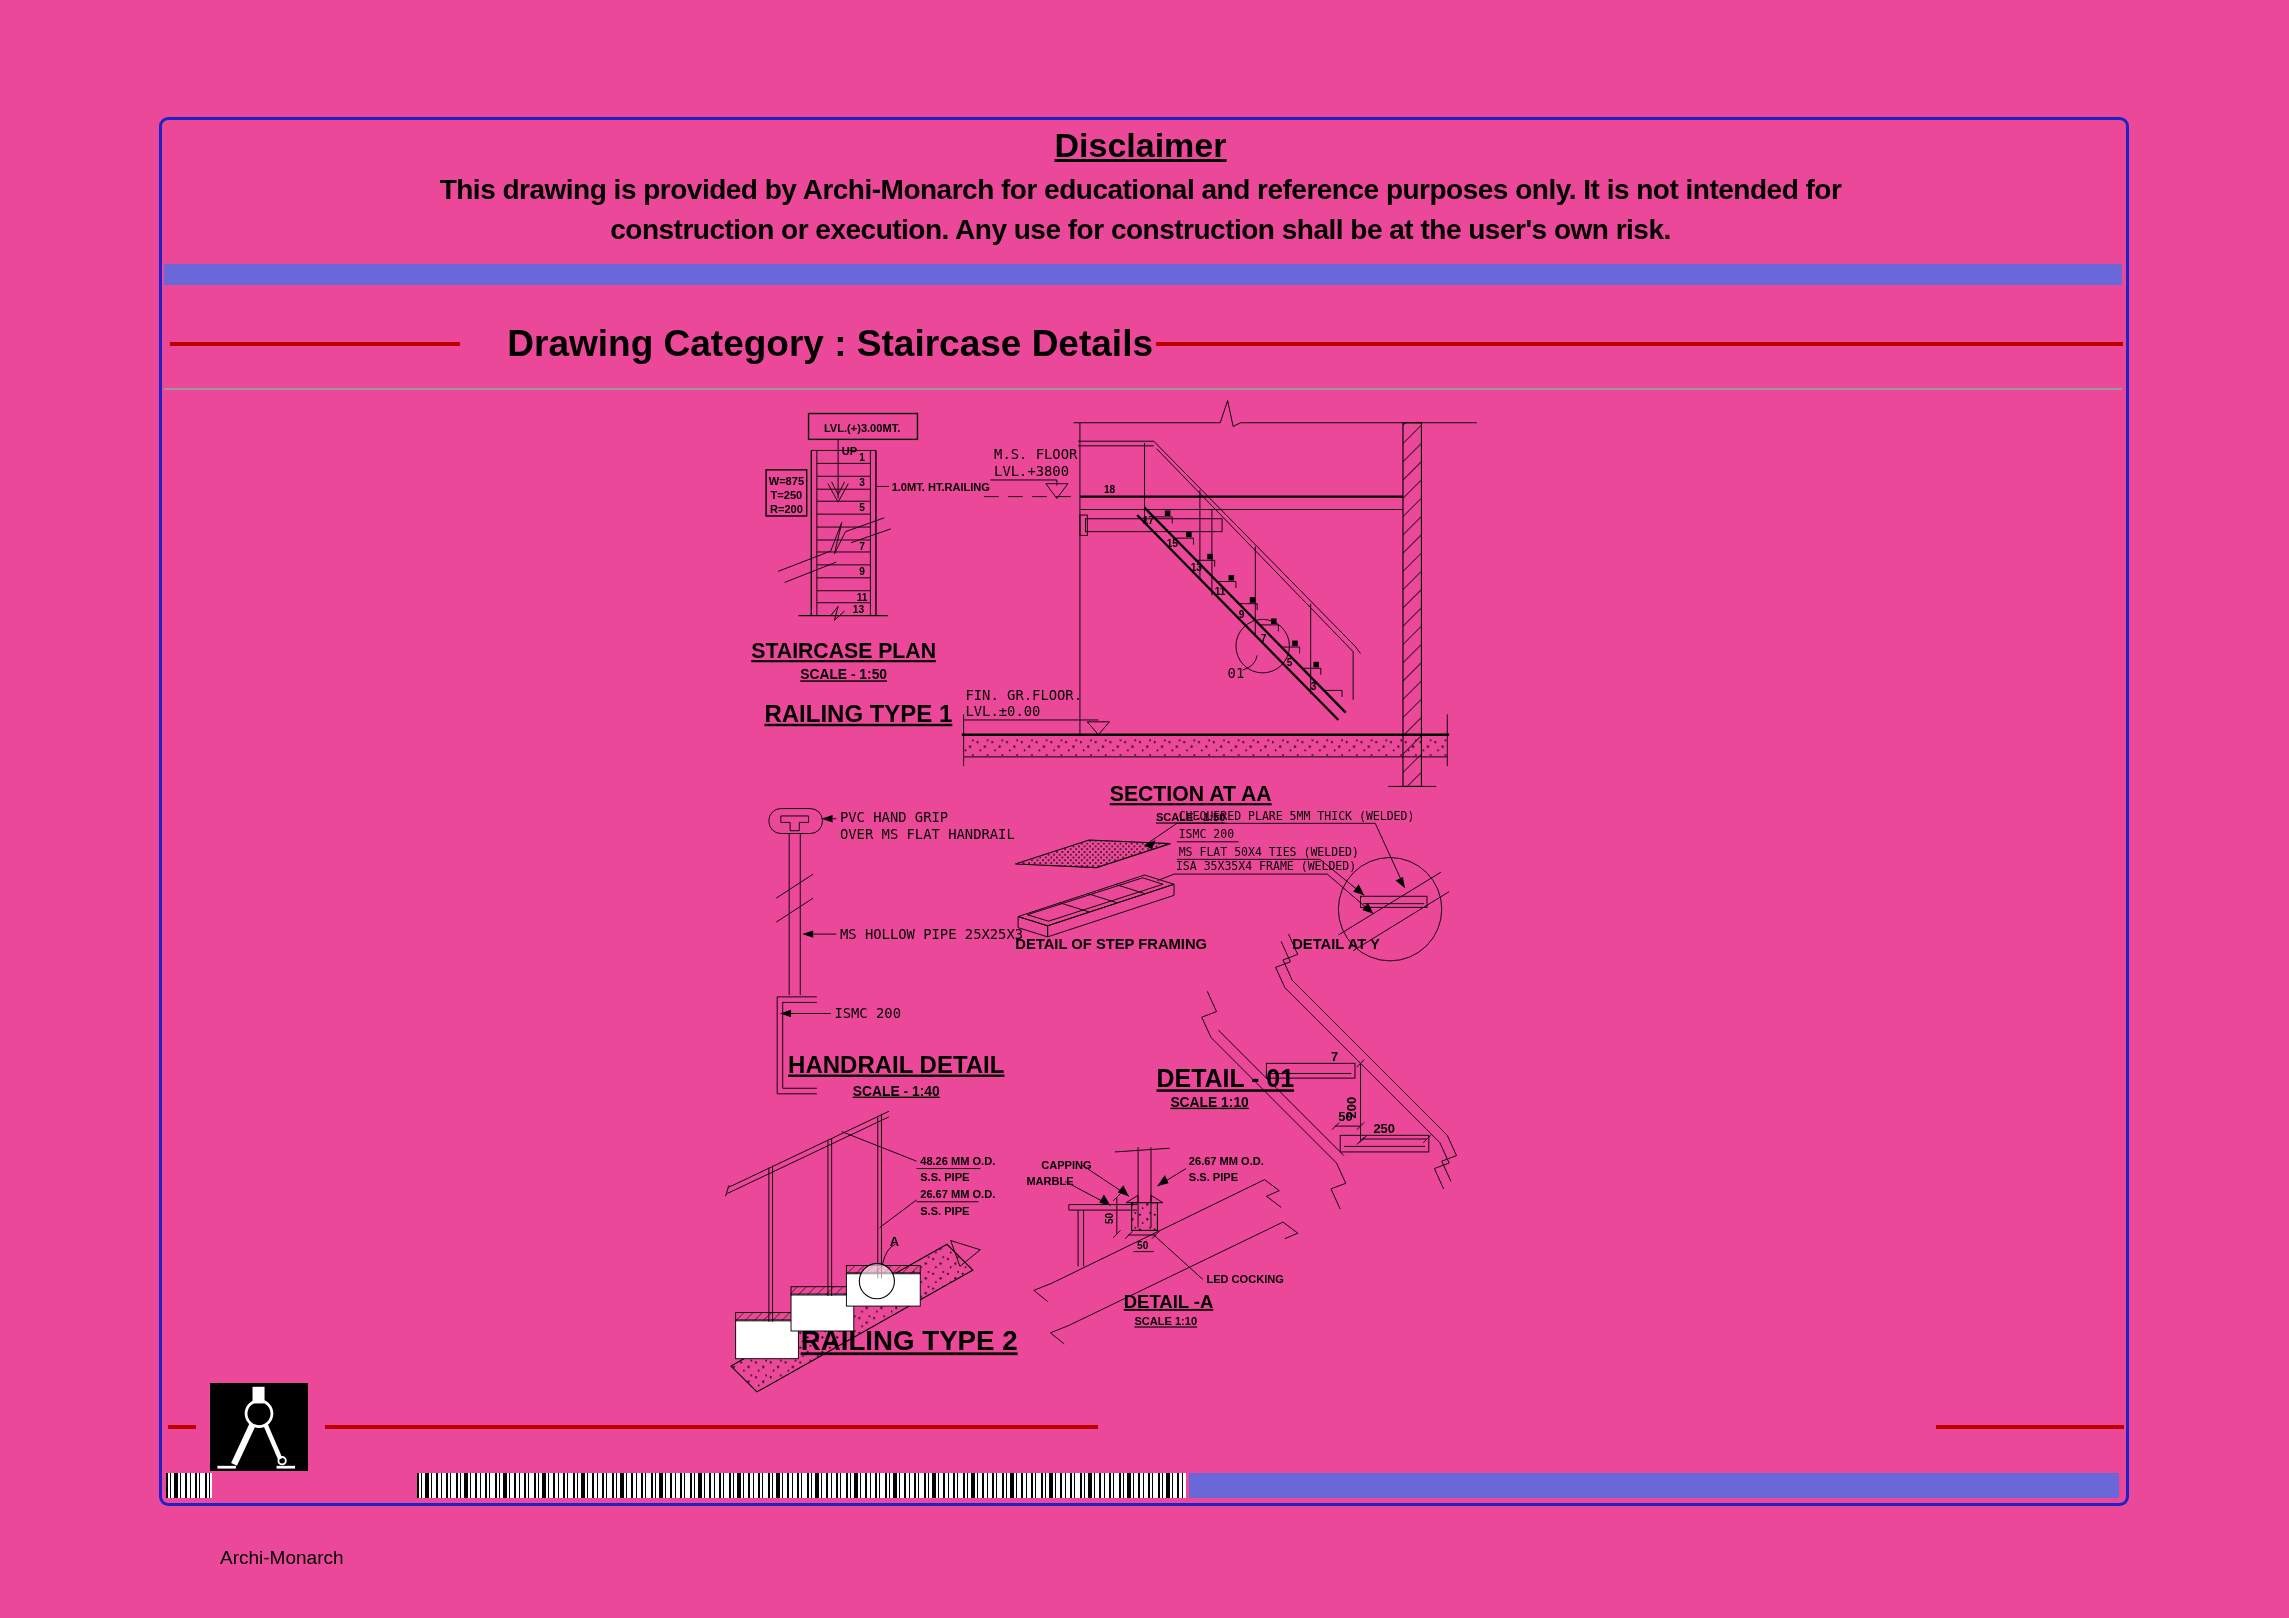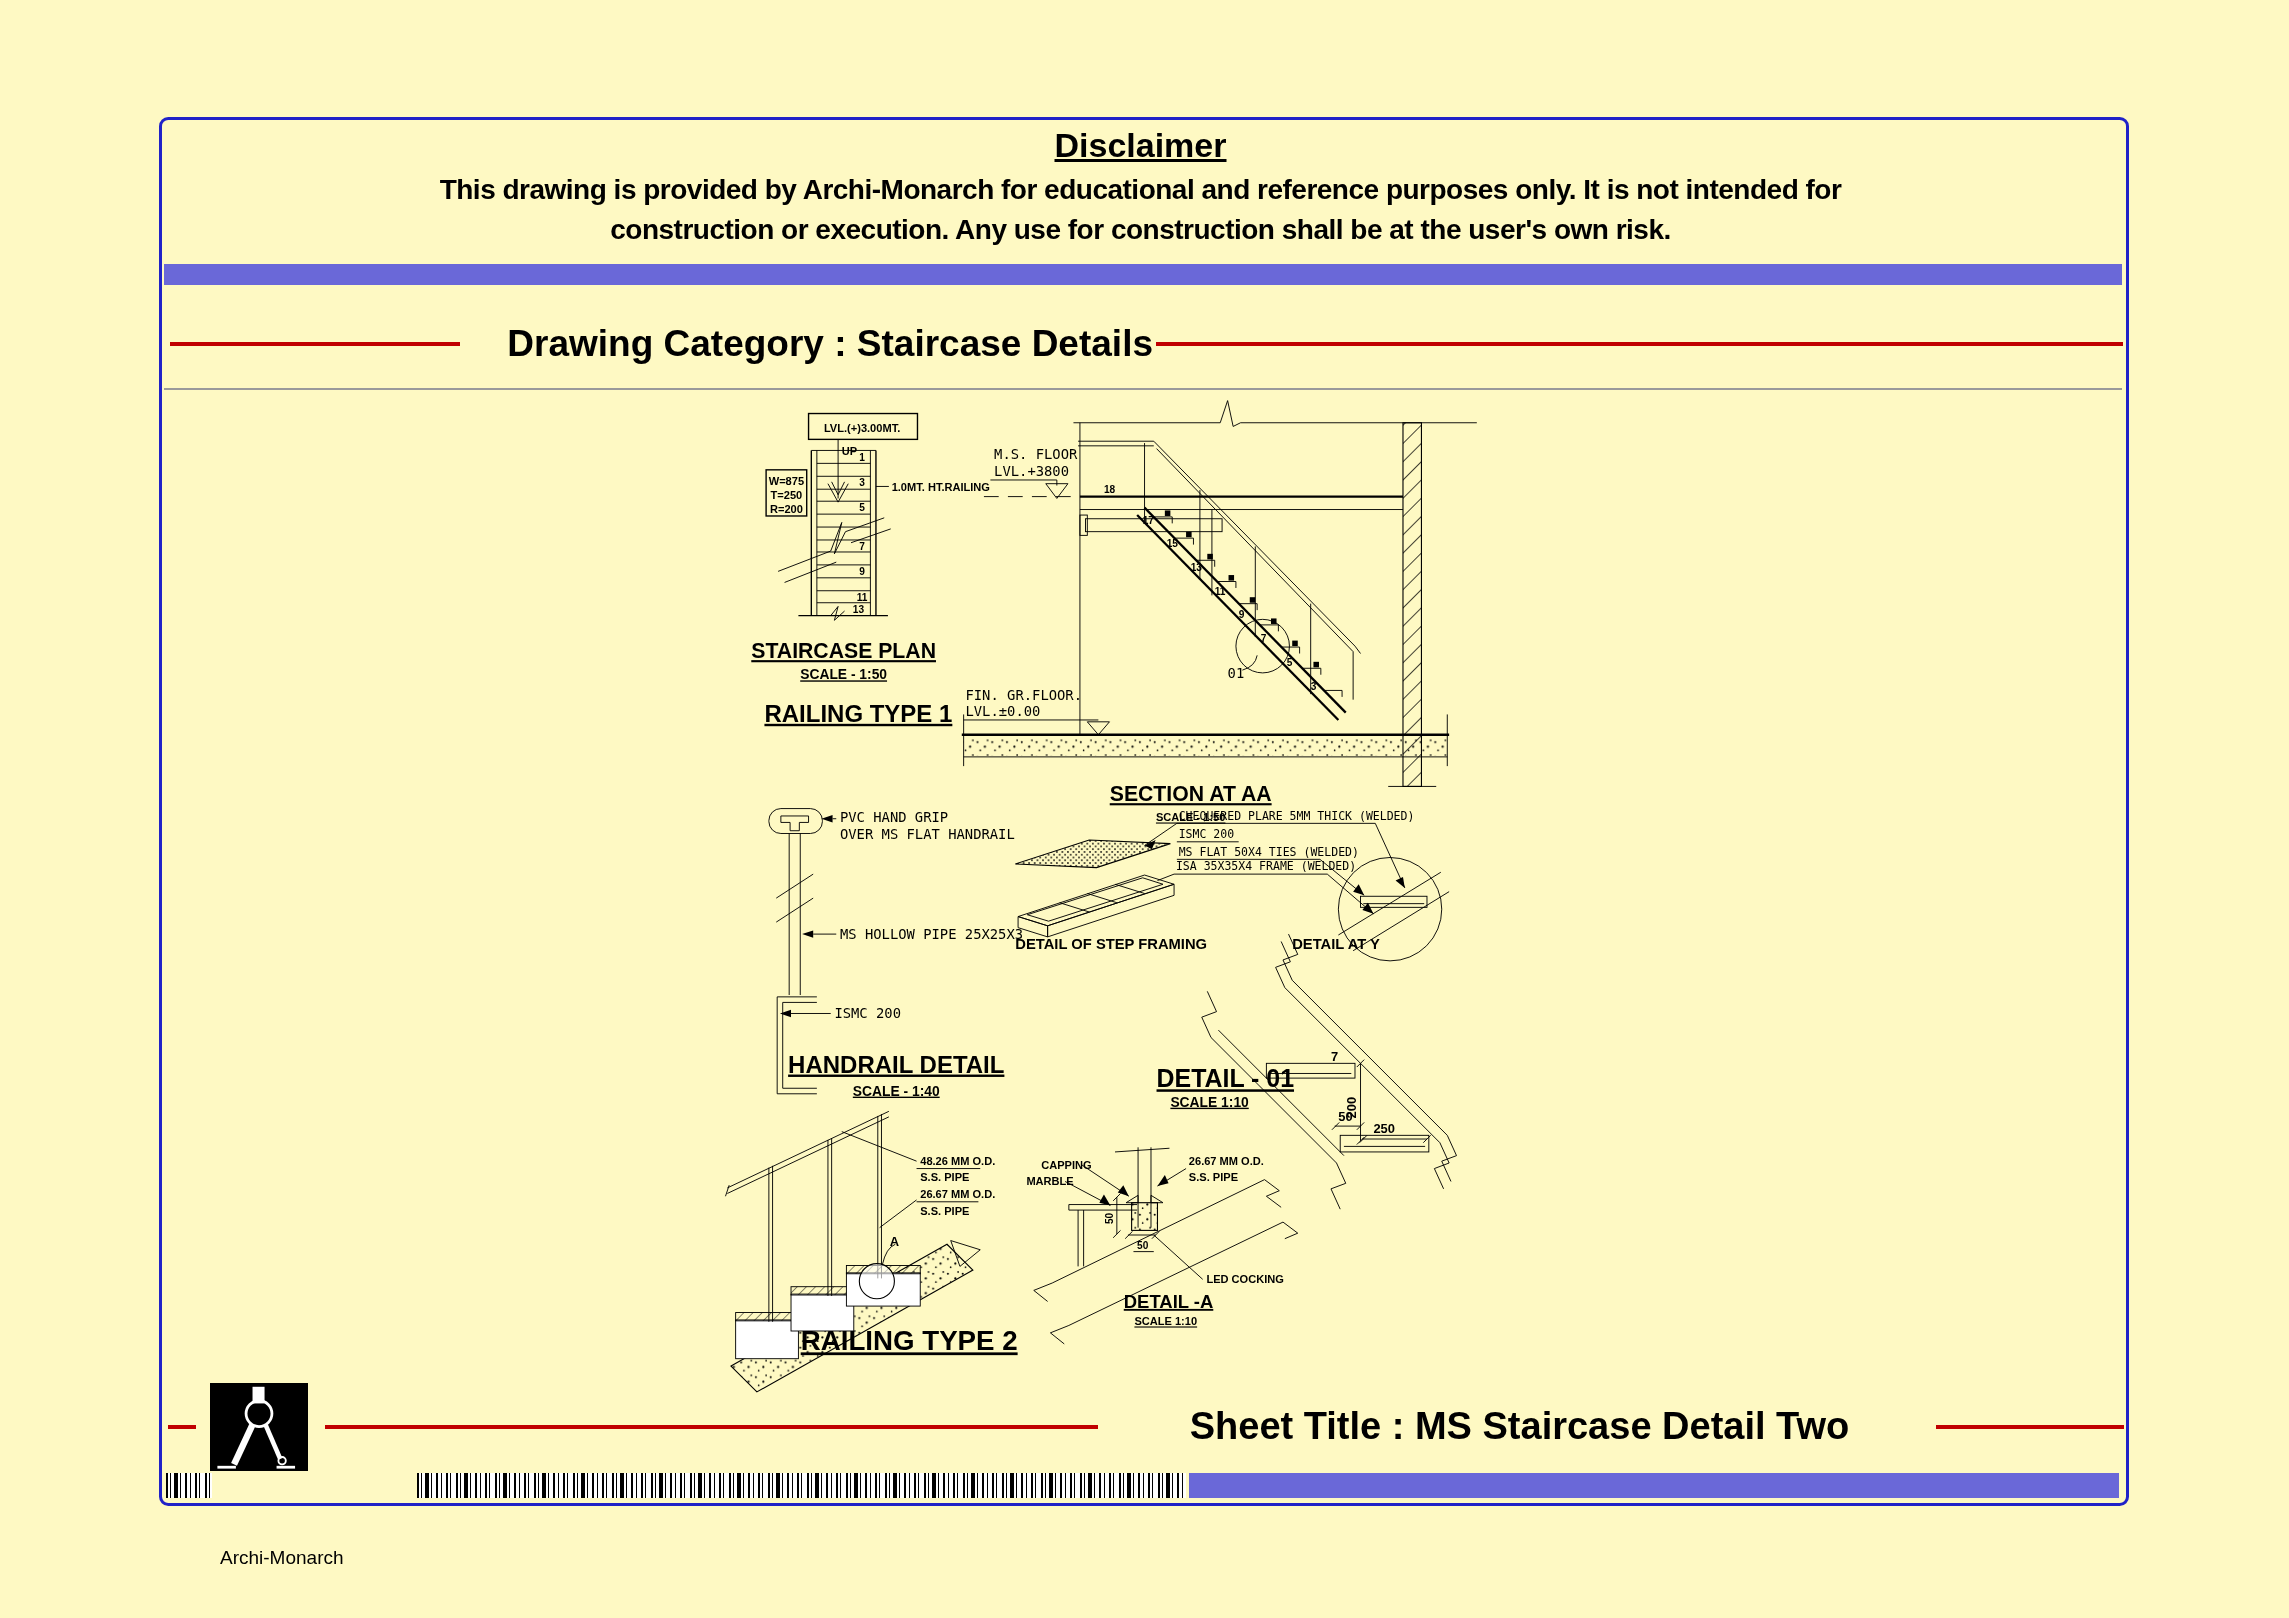--- a/index.html
+++ b/index.html
@@ -1,16 +1,16 @@
 <!DOCTYPE html>
 <html style="font-size:14.8px"><head>
 <meta charset="utf-8">
 <style>
   html,body{margin:0;padding:0;background:#fff;}
-  #sheet{position:relative;width:2290px;height:1619px;background:#fef9c3;font-family:"Liberation Sans",sans-serif;overflow:hidden;}
+  #sheet{position:relative;width:2290px;height:1619px;background:#ec4899;font-family:"Liberation Sans",sans-serif;overflow:hidden;}
   .abs{position:absolute;}
   #border-frame{left:159px;top:117px;width:1964px;height:1383px;border:3.7px solid #2022c8;border-radius:9.2px;}
   #disclaimer-title{left:162px;top:126px;width:1957px;text-align:center;font-size:34px;font-weight:bold;text-decoration:underline;color:#000;}
   .disc-line{left:162px;width:1957px;text-align:center;font-size:28px;font-weight:bold;color:#000;letter-spacing:-0.5px;}
   #purple-bar-top{left:164px;top:264px;width:1958px;height:21px;background:#6a68d8;}
   #cat-line-left{left:170px;top:342px;width:290px;height:3.7px;background:#c00000;}
   #cat-line-right{left:1156px;top:342px;width:967px;height:3.7px;background:#c00000;}
   #category-heading{left:461px;top:323px;width:692px;text-align:right;font-size:37px;font-weight:bold;color:#000;}
   #gray-divider{left:164px;top:388px;width:1958px;height:1.8px;background:#9a9a9a;}
   
@@ -70,21 +70,20 @@
       <rect x="46" y="4" width="13" height="18" fill="#fff"></rect>
       <circle cx="53" cy="33" r="14" fill="none" stroke="#fff" stroke-width="3"></circle>
       <line x1="46" y1="45" x2="26" y2="88" stroke="#fff" stroke-width="7"></line>
       <line x1="60" y1="45" x2="76" y2="82" stroke="#fff" stroke-width="5"></line>
       <circle cx="78" cy="84" r="4" fill="none" stroke="#fff" stroke-width="2"></circle>
       <line x1="8" y1="91" x2="28" y2="91" stroke="#fff" stroke-width="3"></line>
       <line x1="72" y1="91" x2="92" y2="91" stroke="#fff" stroke-width="3"></line>
     </svg>
   </div>
   <div class="abs" id="footer-red-line1"></div>
-  <div class="abs" id="sheet-title">Sheet Title : MS Staircase Detail Two</div>
   <div class="abs" id="footer-red-line2"></div>
   <div class="abs barcode" id="barcode-small"></div>
   <div class="abs" id="brand-text">Archi-Monarch</div>
   <div class="abs barcode" id="barcode-long"></div>
   <div class="abs" id="purple-bar-bottom"></div>
 
   <svg class="abs" style="left:0;top:0;" width="2290" height="1619" viewBox="0 0 2481 1754">
     <defs>
       <pattern id="hatch" width="14" height="14" patternUnits="userSpaceOnUse" patternTransform="rotate(45)">
         <line x1="0" y1="0" x2="0" y2="14" stroke="#000" stroke-width="1.6"></line>

